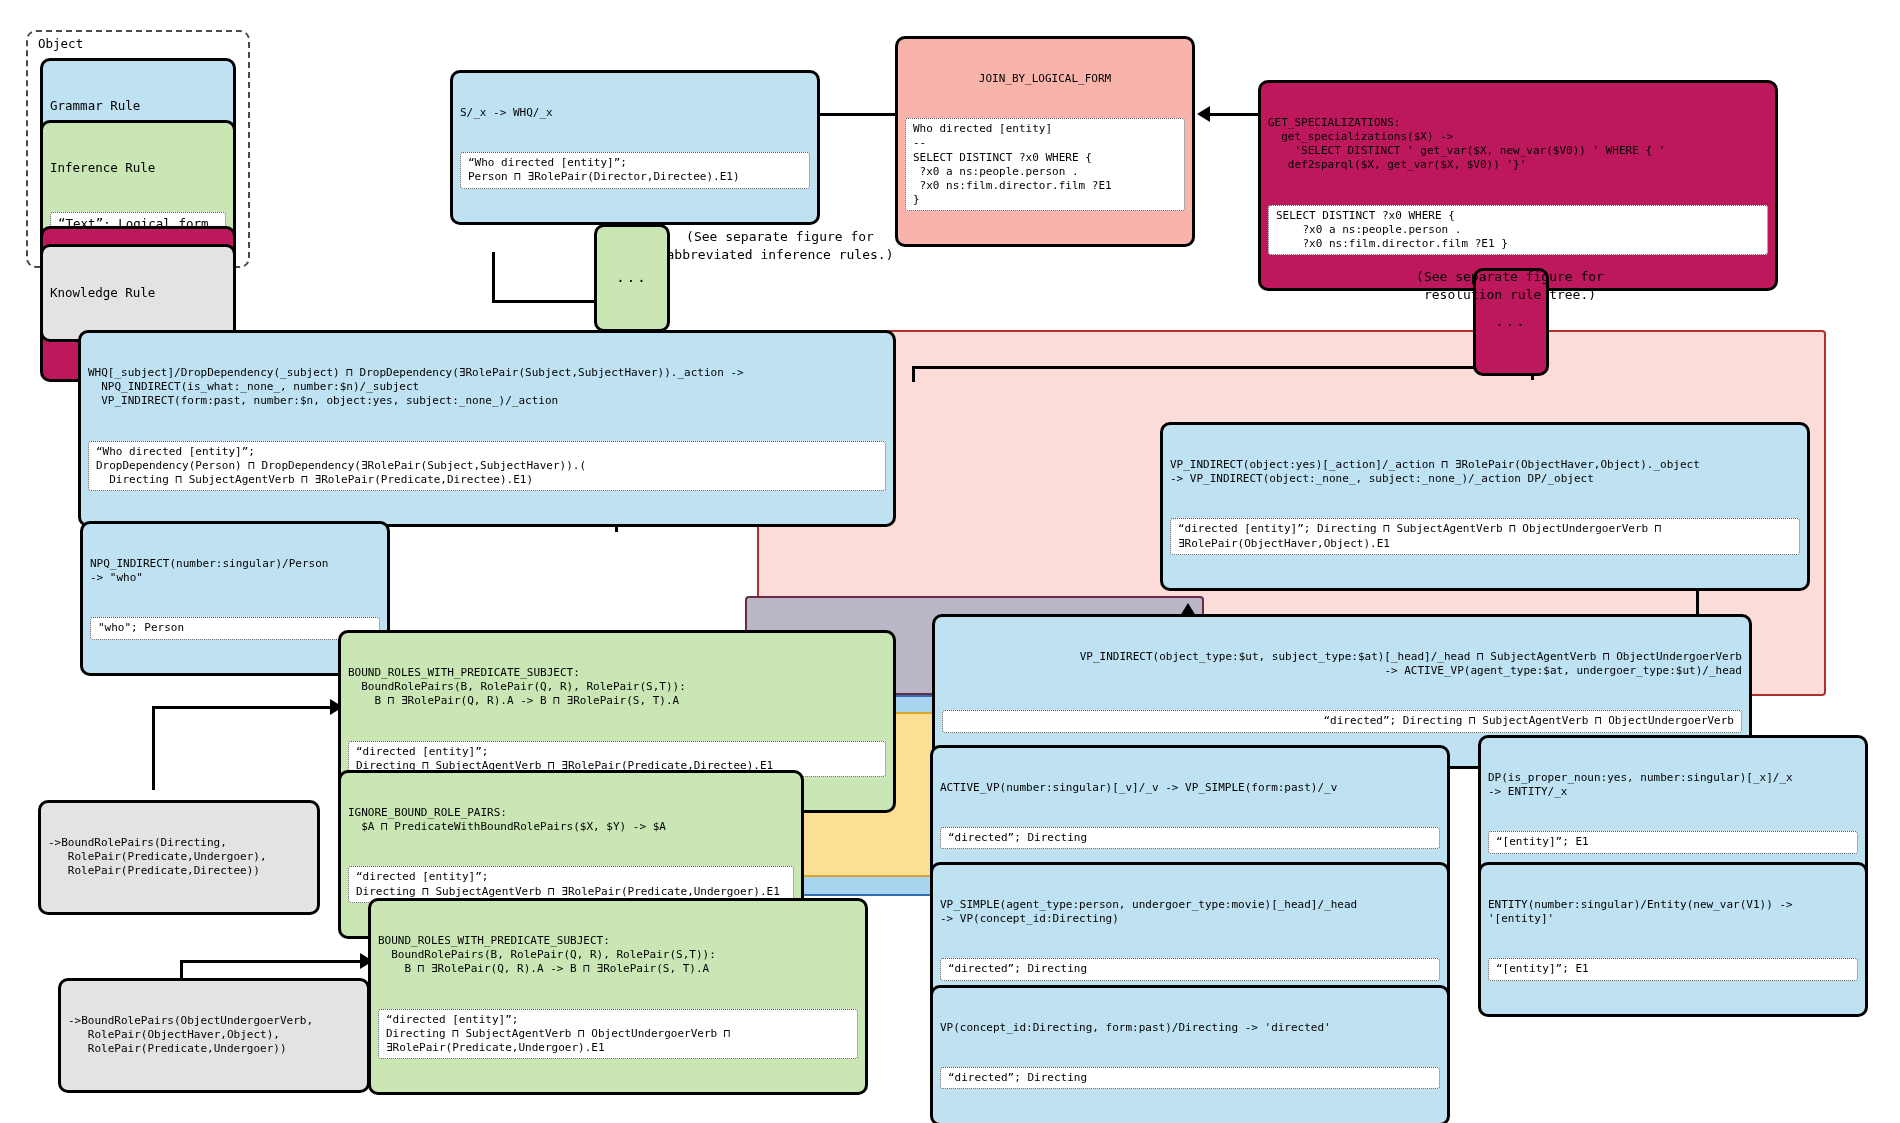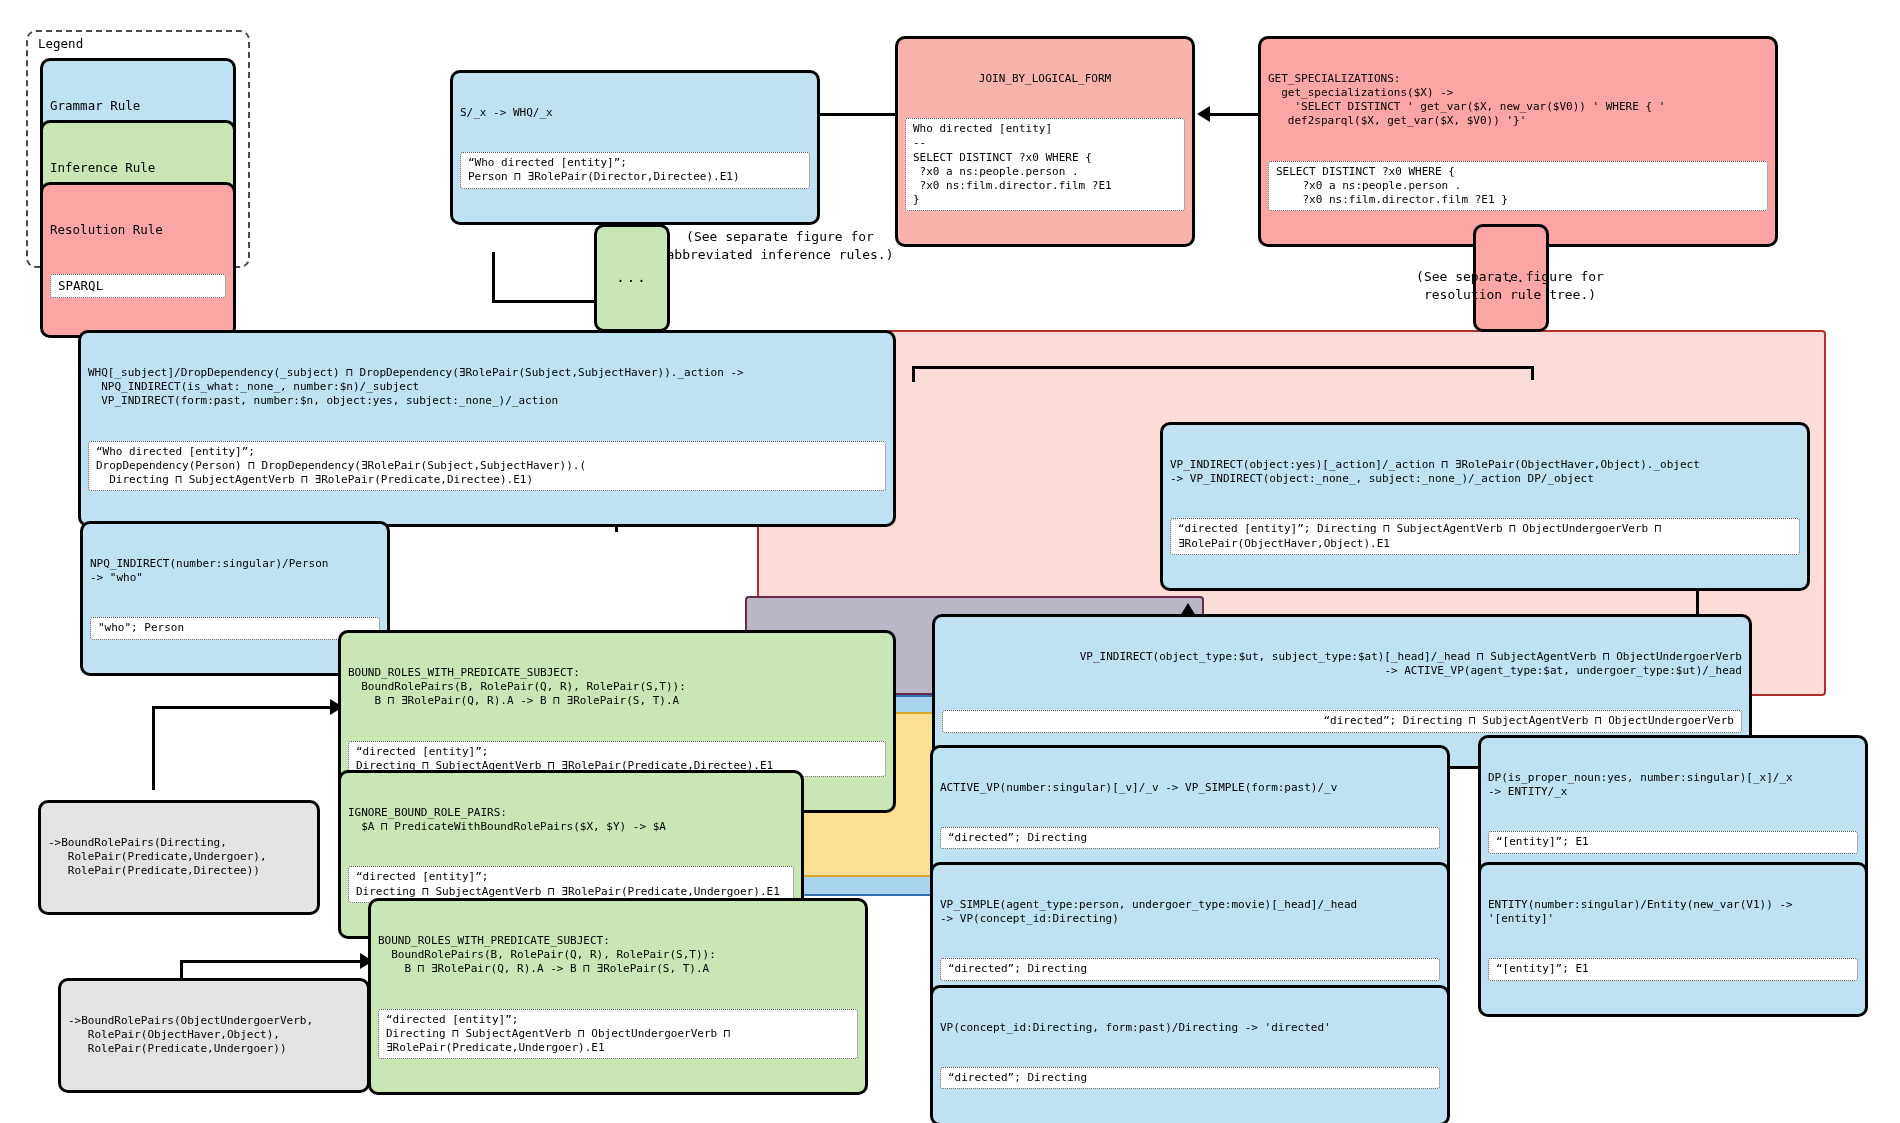--- a/index.html
+++ b/index.html
@@ -10,21 +10,21 @@
 
   
   .node{position:absolute;box-sizing:border-box;border:3px solid #000;
         border-radius:10px;padding:5px 7px;line-height:1.28;
         font-size:11px;white-space:pre;}
   .node .hdr{white-space:pre;}
   .node .lf{margin-top:4px;background:#fff;border:1.5px dotted #555;
             border-radius:3px;padding:3px 7px;white-space:pre;}
   .grammar{background:#bfe2f3;}
   .inference{background:#c9e6b4;}
-  .resolution{background:#fca5a5;}
+  .resolution{background:#be185d;margin-top:44px;}
   .knowledge{background:#e3e3e3;}
   .join{background:#f8b4ab;}
   .center{text-align:center;}
 
   
   #legend{position:absolute;left:26px;top:30px;width:220px;height:234px;
           border:2.5px dashed #4a4a4a;border-radius:10px;background:#fff;}
   #legend .ltitle{position:absolute;left:10px;top:4px;font-size:12.5px;}
   #legend .node{font-size:12.5px;}
 
@@ -123,37 +123,40 @@
   <div class="ln vl" style="left:972px;top:725px;height:52px;"></div>
   <div class="arrow-up" style="left:967px;top:718px;"></div>
 
   <div class="ln vl" style="left:972px;top:848px;height:50px;"></div>
   <div class="arrow-up" style="left:967px;top:841px;"></div>
 
   <div class="ln vl" style="left:1671px;top:822px;height:48px;"></div>
   <div class="arrow-up" style="left:1666px;top:815px;"></div>
 
   <div id="legend">
-    <div class="ltitle">Legend</div>
+    <div class="ltitle">Object</div>
 
     <div class="node grammar" style="left:12px;top:26px;width:196px;">
       <div class="hdr">Grammar Rule</div>
       <div class="lf">“Text”; Logical form</div>
     </div>
 
     <div class="node inference" style="left:12px;top:88px;width:196px;">
       <div class="hdr">Inference Rule</div>
       <div class="lf">“Text”; Logical form</div>
     </div>
 
     <div class="node resolution" style="left:12px;top:150px;width:196px;">
       <div class="hdr">Resolution Rule</div>
       <div class="lf">SPARQL</div>
     </div>
 
+    <div class="node knowledge" style="left:12px;top:212px;width:196px;padding-top:6px;padding-bottom:6px;">
+      <div class="hdr">Knowledge Rule</div>
+    </div>
   </div>
 
   <div class="node grammar" style="left:450px;top:70px;width:370px;">
     <div class="hdr">S/_x -&gt; WHQ/_x</div>
     <div class="lf">“Who directed [entity]”;
 Person ⊓ ∃RolePair(Director,Directee).E1)</div>
   </div>
 
   <div class="node join" style="left:895px;top:36px;width:300px;">
     <div class="hdr center">JOIN_BY_LOGICAL_FORM</div>

